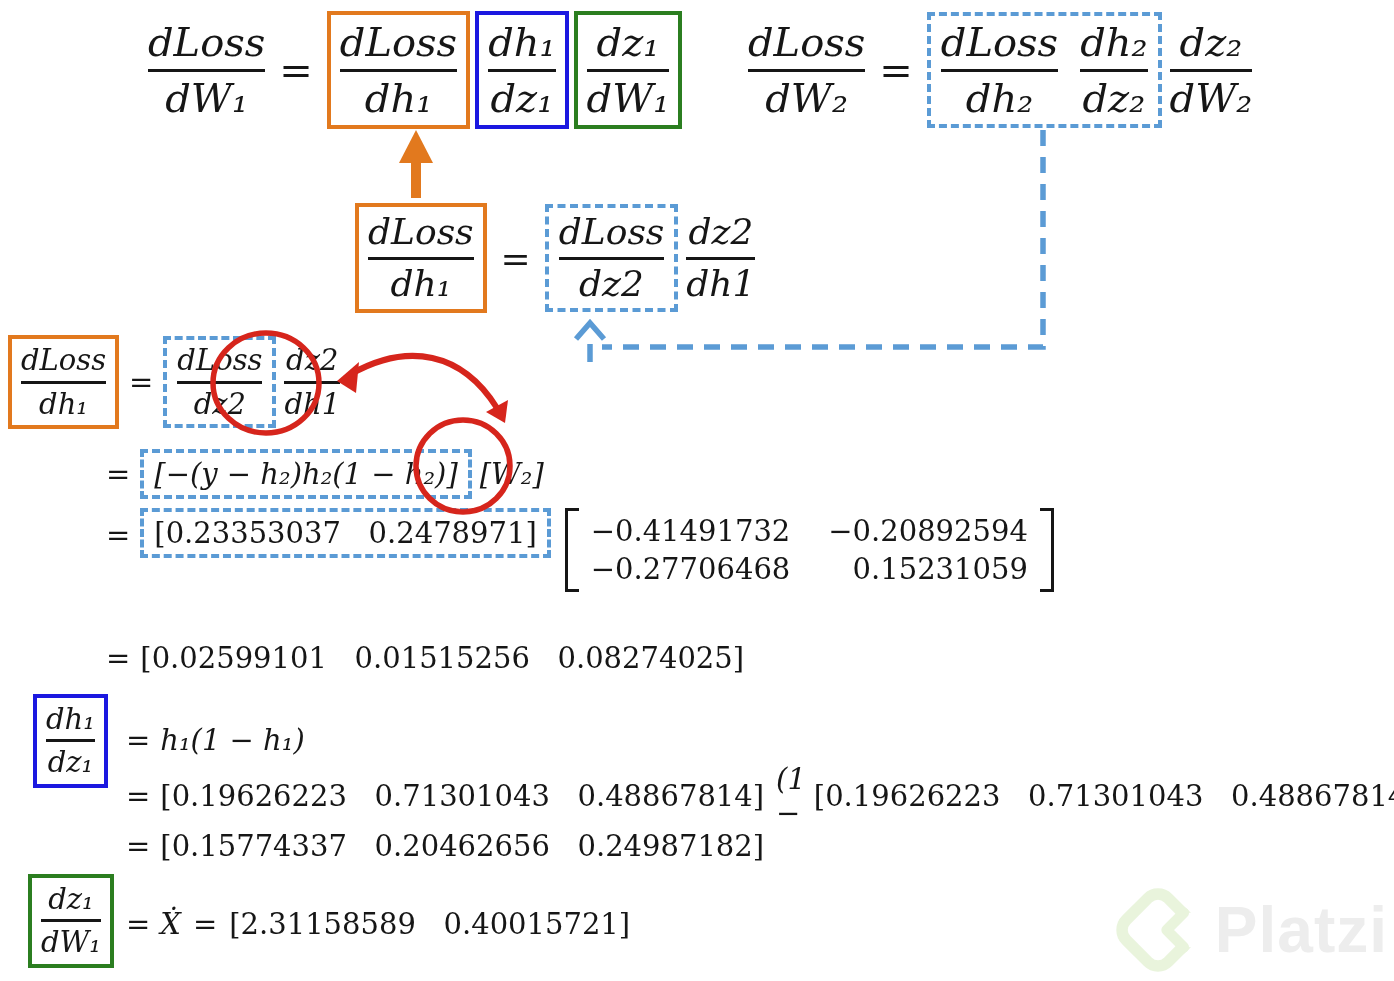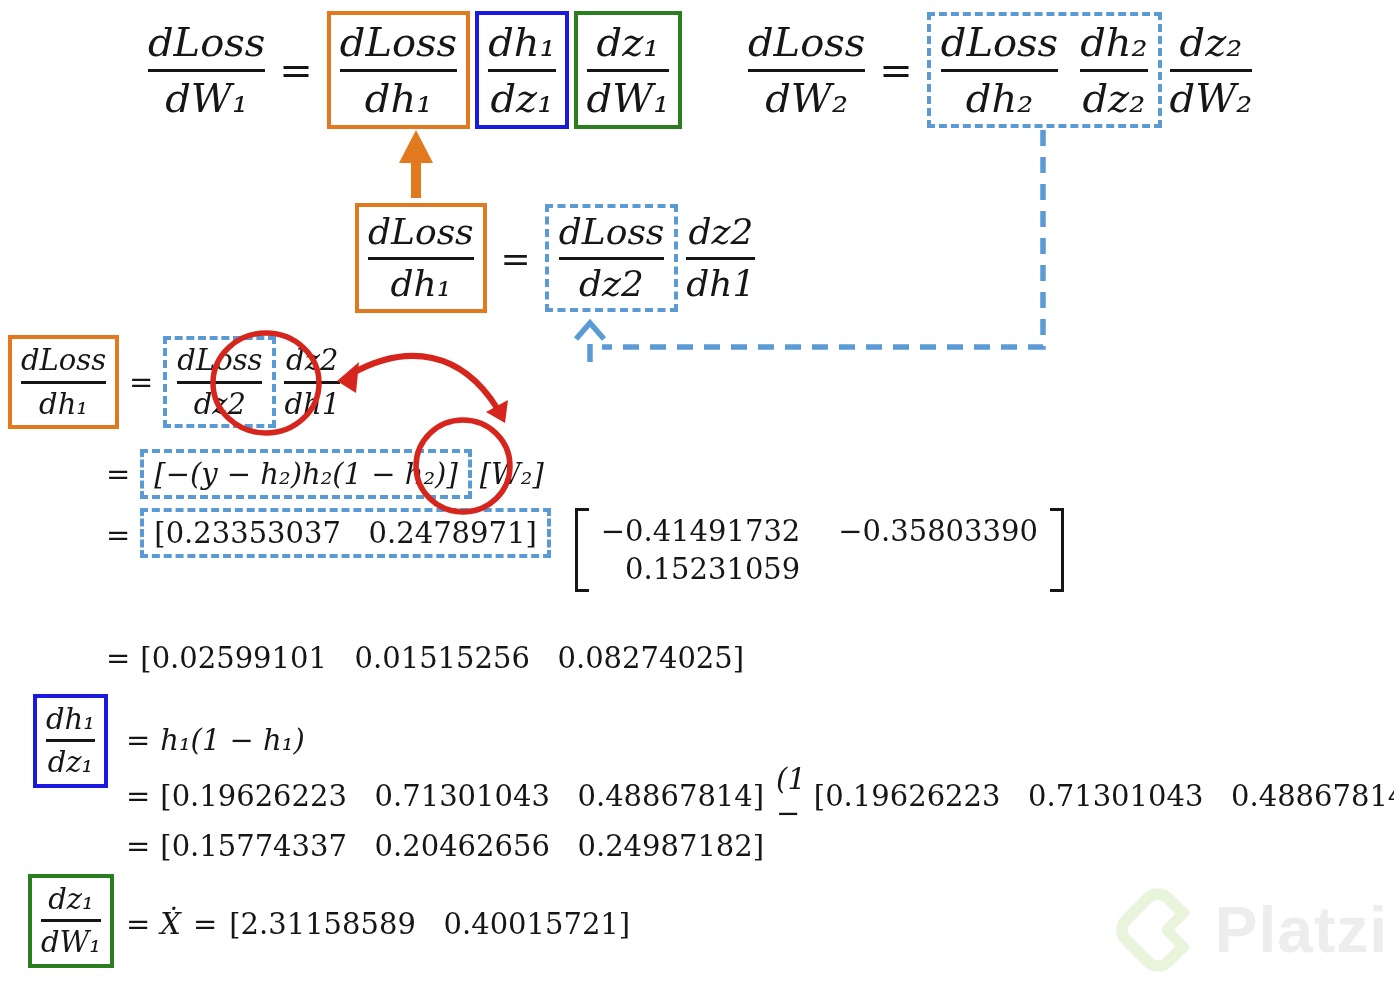--- a/index.html
+++ b/index.html
@@ -15,21 +15,21 @@
         padding:5px 9px;background:#fff;}
   .orange{border-color:#E2791E;}
   .blue{border-color:#1B18E0;}
   .green{border-color:#2B7E20;}
   .dbox{display:inline-flex;align-items:center;border:4px dashed #5B9BD5;padding:4px 10px;background:transparent;}
   .f40{font-size:40px;}
   .f36{font-size:36px;}
   .f29{font-size:29px;}
   .pairgap{gap:22px;}
   .overlay{position:absolute;left:0;top:0;width:1394px;height:981px;pointer-events:none;z-index:6;}
-  .matrix{display:inline-flex;align-items:stretch;margin-left:24px;}
+  .matrix{display:inline-flex;align-items:stretch;margin-left:14px;}
   .mbr{width:11px;border:3px solid #161616;}
   .mbl{border-right:none;}
   .mbrr{border-left:none;}
   .mgrid{display:grid;grid-template-columns:auto auto;column-gap:38px;row-gap:4px;padding:6px 12px;}
   .mcell{text-align:right;font-size:29px;font-style:normal;}
   .absbox{position:absolute;}
   .watermark{position:absolute;right:6px;bottom:8px;display:flex;align-items:center;gap:14px;z-index:1;}
   .wm-text{font-family:"Liberation Sans",sans-serif;font-size:64px;font-weight:600;color:#ededed;letter-spacing:1px;}
 </style>
 </head>
@@ -160,21 +160,22 @@
 
   <div class="row f29" style="left:96px;top:508px;align-items:flex-start;">
     <span class="eqs" style="margin:10px 10px 0 10px;">=</span>
     <span class="dbox">
       <span class="mn">[0.23353037   0.2478971]</span>
     </span>
     <span class="matrix">
       <span class="mbr mbl"></span>
       <span class="mgrid">
         <span class="mcell">−0.41491732</span>
-        <span class="mcell">−0.35803390</span>
+        <span class="mcell">−0.20892594</span>
+        <span class="mcell">−0.27706468</span>
         <span class="mcell">0.15231059</span>
       </span>
       <span class="mbr mbrr"></span>
     </span>
   </div>
 
   <div class="row f29" style="left:96px;top:634px;height:48px;">
     <span class="eqs" style="margin:0 10px;">=</span>
     <span class="mn">[0.02599101   0.01515256   0.08274025]</span>
   </div>

